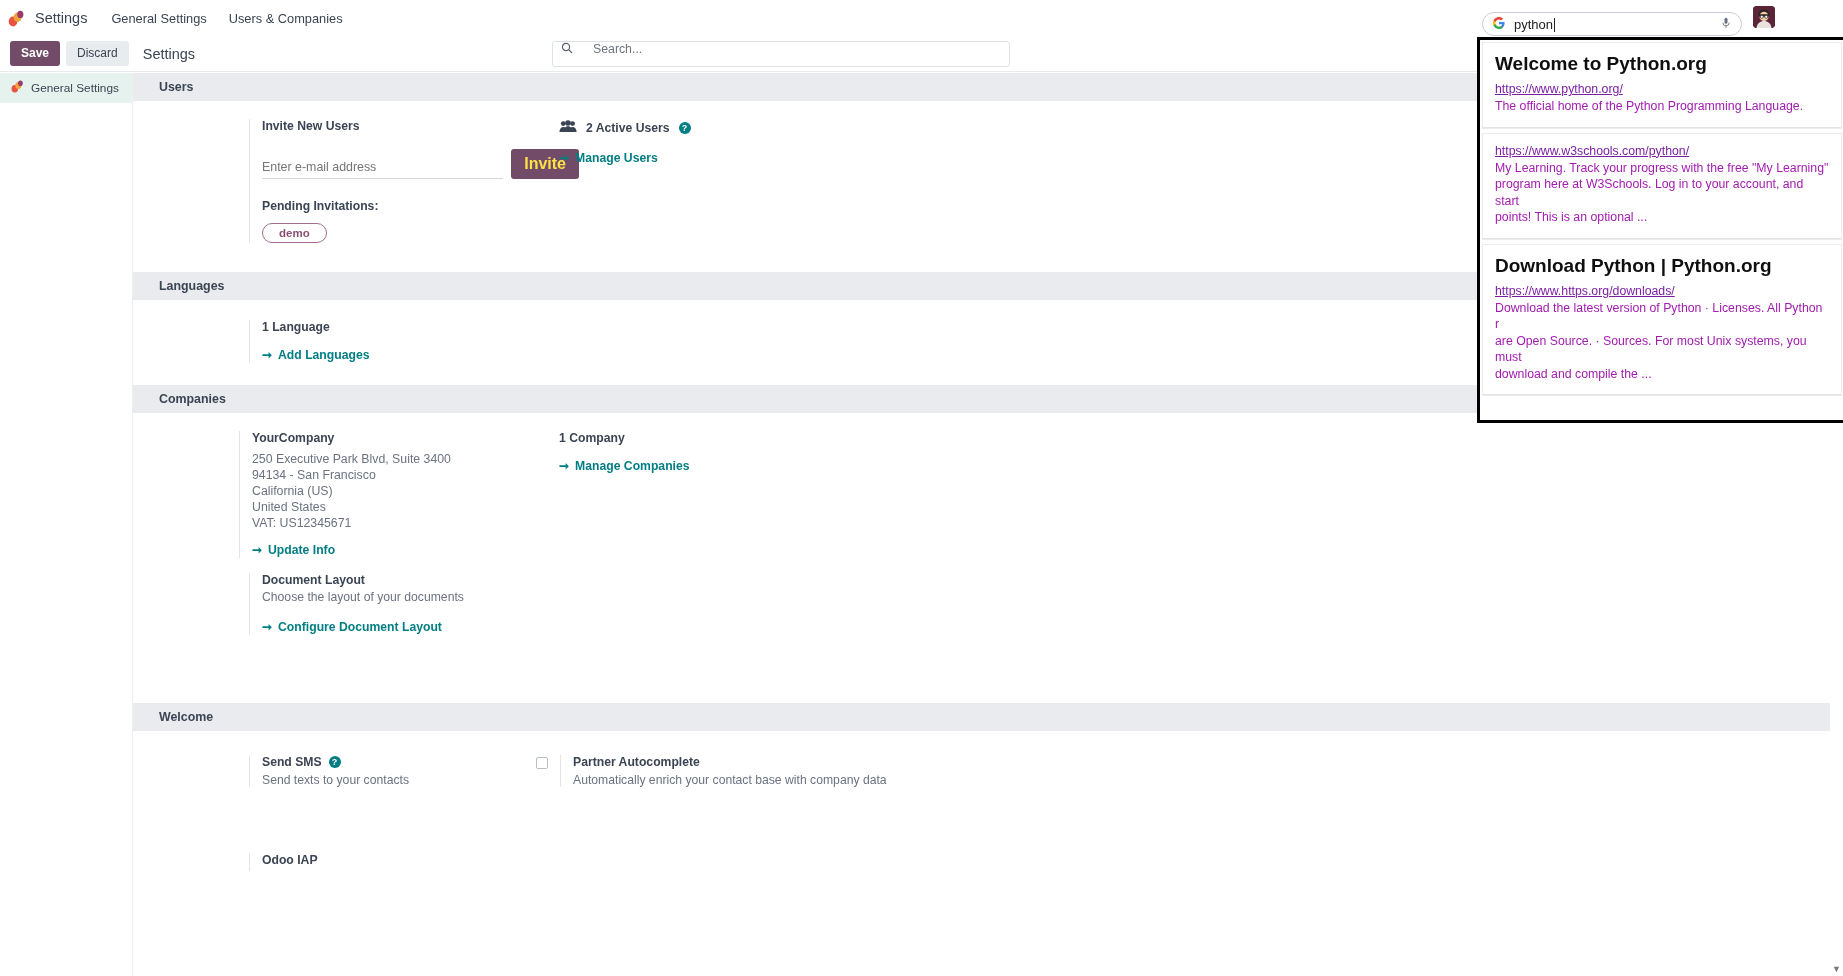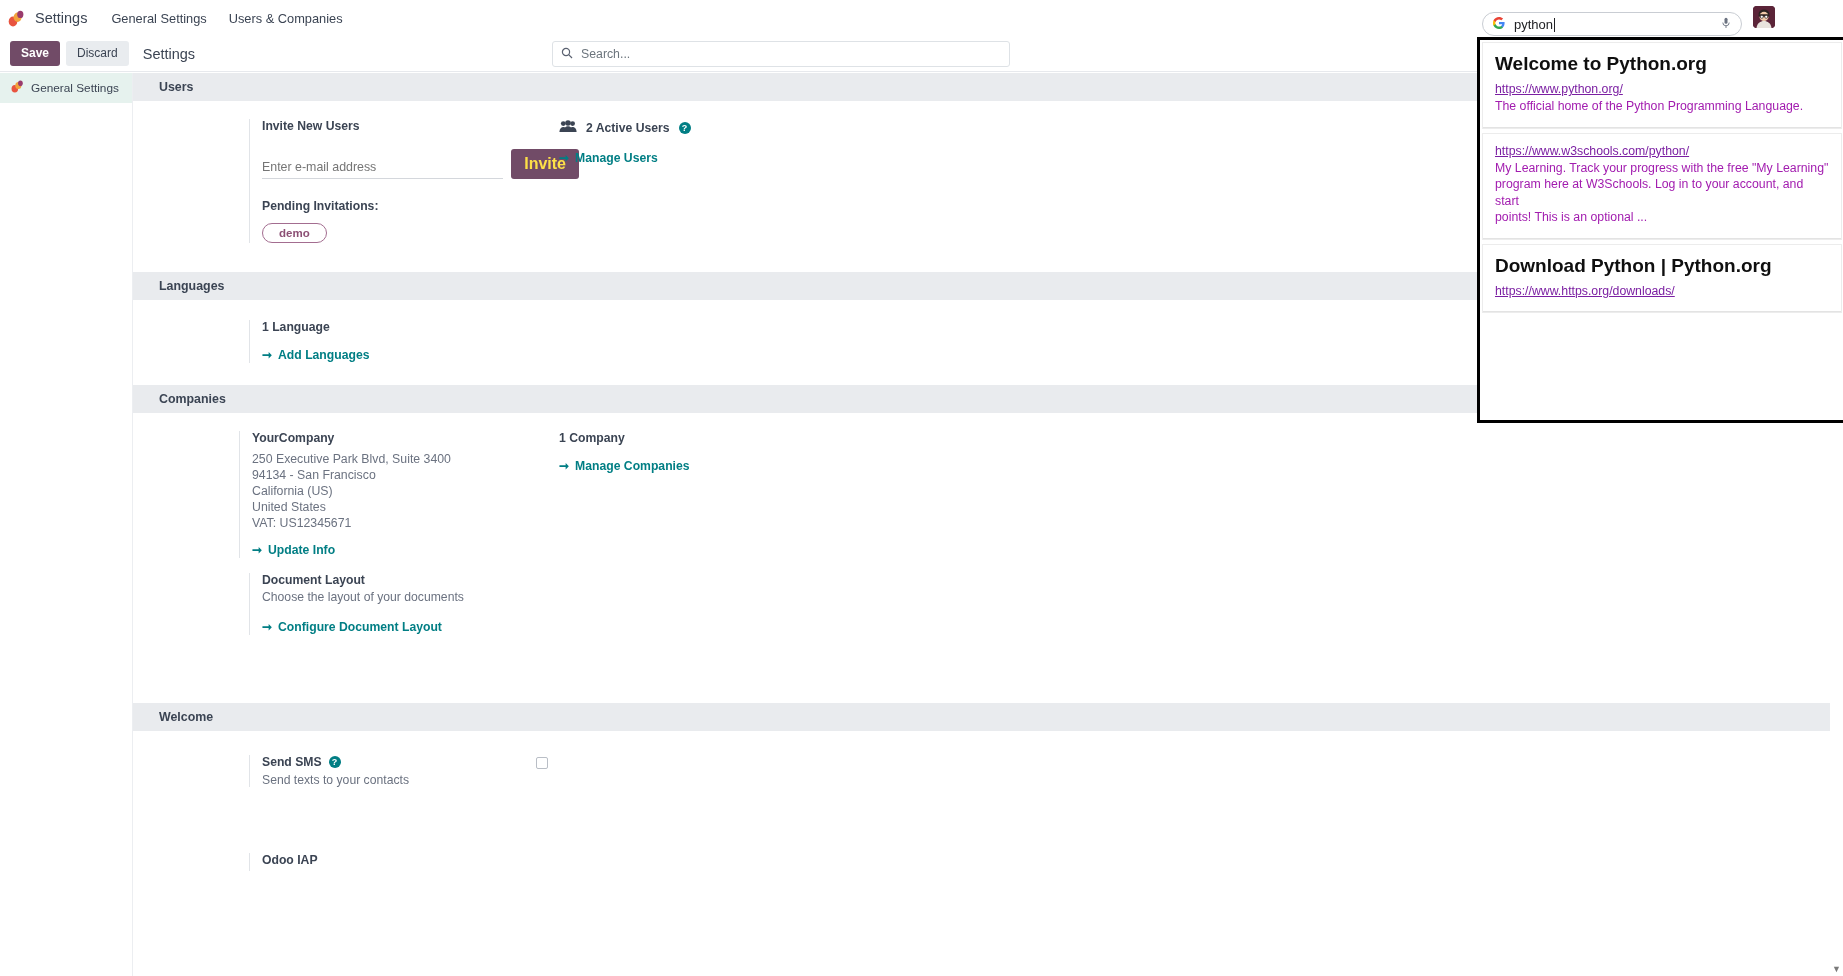--- a/index.html
+++ b/index.html
@@ -46,21 +46,21 @@
     background: #e9ecef; color: #3b4453; border: none; border-radius: 3px;
     font-size: 12px; font-weight: 400; padding: 5px 11px; margin-left: 6px;
     cursor: pointer; font-family: inherit; line-height: 1.2;
   }
   .cp-title {
     font-size: 14.5px; color: #3b4453; margin-left: 14px; white-space: nowrap;
   }
   .searchbar {
     position: absolute; left: 552px; top: 5px; width: 458px; height: 26px;
     border: 1px solid #dee2e6; border-radius: 3px; background: #fff;
-    display: flex; align-items: center; padding: 0 8px; gap: 8px;
+    display: flex; align-items: flex-start; padding: 0 8px; gap: 20px;
   }
   .searchbar .mag { color: #6b7280; font-size: 12px; line-height: 1; }
   .searchbar .ph { color: #6c757d; font-size: 12.3px; }
 
   
   .settings-sidebar {
     position: absolute; top: 73px; left: 0; width: 133px; height: 903px;
     background: #ffffff; border-right: 1px solid #eceef1;
   }
   .side-item {
@@ -316,20 +316,24 @@
       <div class="setting-box" style="position:absolute; left:58px; top:24px; width:330px;">
         <div style="display:flex; align-items:center; gap:7px;">
           <span class="lbl-strong">Send SMS</span>
           <span class="help-ico">?</span>
         </div>
         <div class="lbl-muted" style="margin-top:4px;">Send texts to your contacts</div>
       </div>
 
       <div style="position:absolute; left:403px; top:24px; width:460px; display:flex; gap:12px;">
         <span class="cb-sq"></span>
+        <div style="border-left:1px solid #e1e4e8; padding-left:12px;">
+          <div class="lbl-strong">Partner Autocomplete</div>
+          <div class="lbl-muted" style="margin-top:4px;">Automatically enrich your contact base with company data</div>
+        </div>
       </div>
 
       <div class="setting-box" style="position:absolute; left:58px; top:122px; width:330px; overflow:hidden; height:18px;">
         <div style="display:flex; gap:16px;flex-direction:column;">
           <span class="lbl-strong">Odoo IAP</span>
           <span class="help-ico">?</span>
         </div>
       </div>
     </div>
   </div>
@@ -378,16 +382,19 @@
     </div>
     <div class="result-card">
       <span class="result-url">https://www.w3schools.com/python/</span>
       <div class="result-snippet">My Learning. Track your progress with the free "My Learning"
 program here at W3Schools. Log in to your account, and start
 points! This is an optional ...</div>
     </div>
     <div class="result-card">
       <div class="result-title">Download Python | Python.org</div>
       <span class="result-url">https://www.https.org/downloads/</span>
+      <div class="result-snippet">Download the latest version of Python · Licenses. All Python r
+are Open Source. · Sources. For most Unix systems, you must
+download and compile the ...</div>
     </div>
   </div>
 
 </div>
 
 </body></html>

